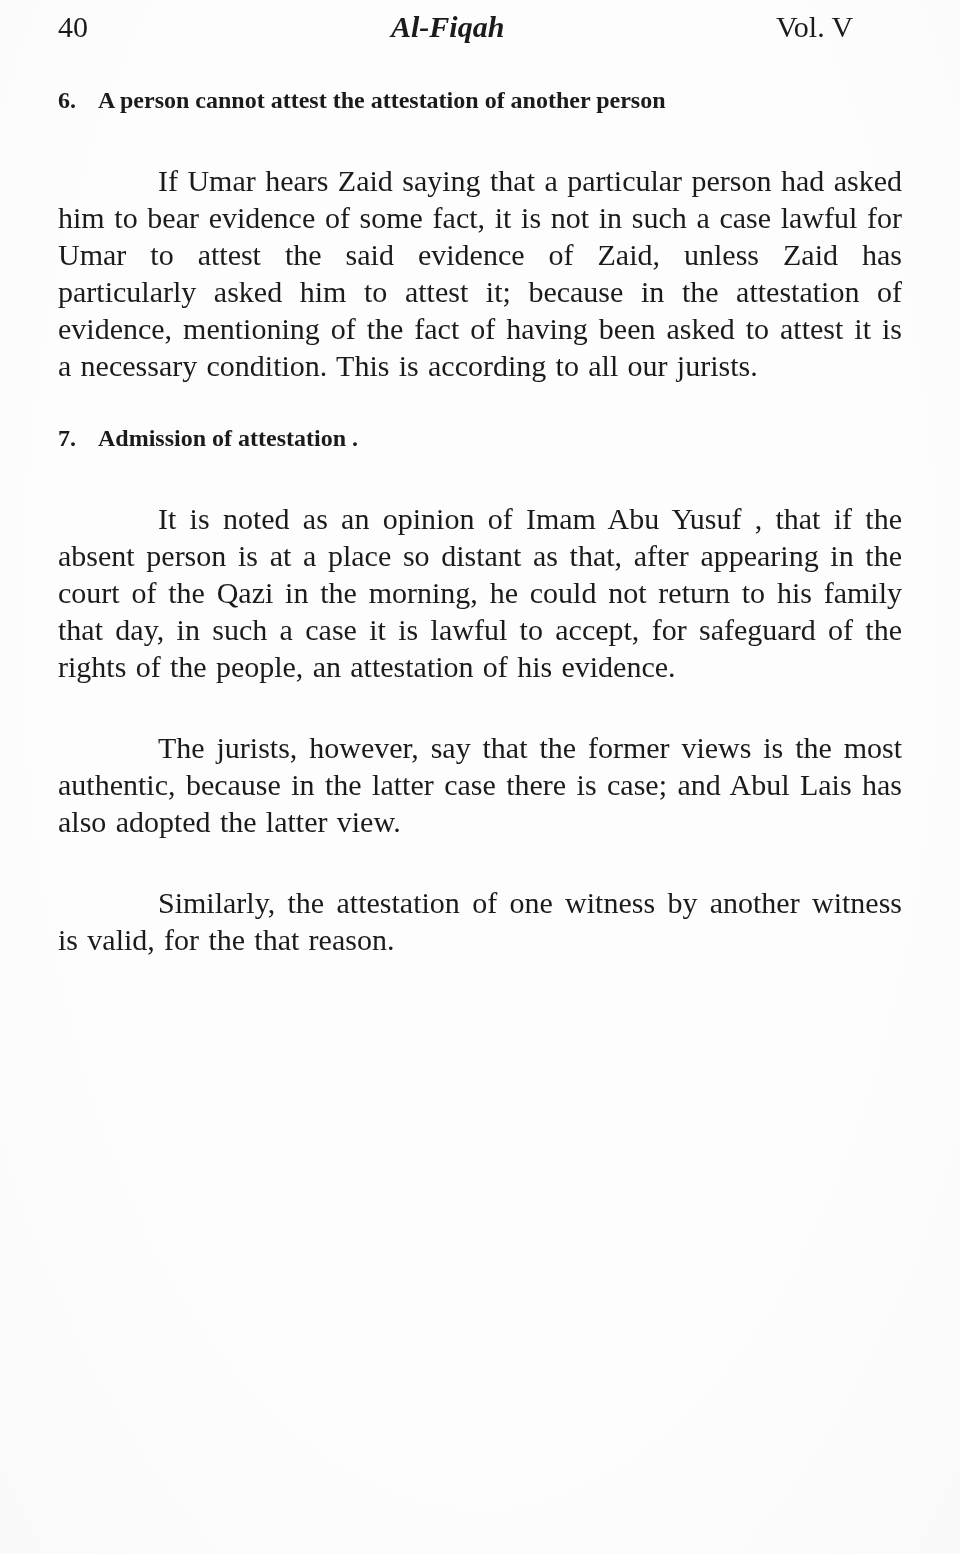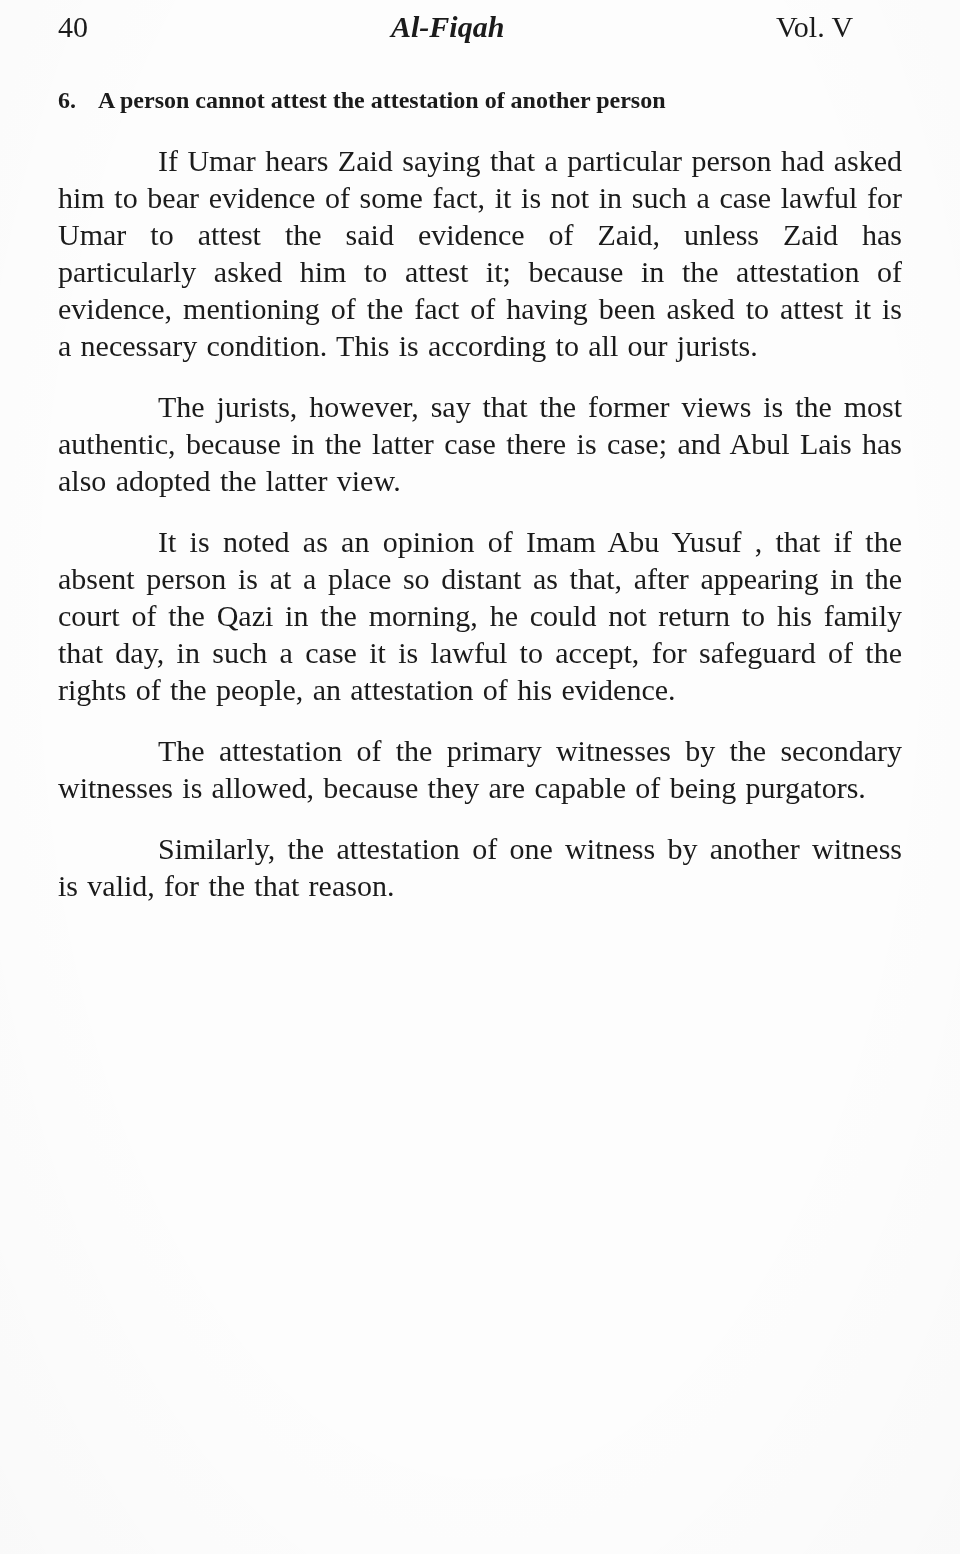--- a/index.html
+++ b/index.html
@@ -50,21 +50,21 @@
     margin: 36px 0 0 0;
     font-size: 24px;
     font-weight: bold;
     line-height: 36px;
   }
   .section-number {
     display: inline-block;
     margin-right: 22px;
   }
   .body-paragraph {
-    margin: 24px 0 0 0;
+    margin: 44px 0 0 0;
     font-size: 30px;
     line-height: 37px;
     text-align: justify;
     text-align-last: left;
     text-indent: 100px;
     word-spacing: 0.06em;
   }
 </style>
 </head>
 <body>
@@ -75,19 +75,21 @@
     <span class="page-number">40</span>
     <span class="book-title">Al-Fiqah</span>
     <span class="volume-label">Vol. V</span>
   </div>
 
   <h2 class="section-heading">
     <span class="section-number">6.</span><span>A person cannot attest the attestation of another person</span>
   </h2>
   <p class="body-paragraph">If Umar hears Zaid saying that a particular person had asked him to bear evidence of some fact, it is not in such a case lawful for Umar to attest the said evidence of Zaid, unless Zaid has particularly asked him to attest it; because in the attestation of evidence, mentioning of the fact of having been asked to attest it is a necessary condition. This is according to all our jurists.</p>
 
+  <h2 class="section-heading">
+    <span class="section-number">7.</span><span>Admission of attestation .</span>
+  </h2>
+  <p class="body-paragraph">It is noted as an opinion of Imam Abu Yusuf , that if the absent person is at a place so distant as that, after appearing in the court of the Qazi in the morning, he could not return to his family that day, in such a case it is lawful to accept, for safeguard of the rights of the people, an attestation of his evidence.</p>
   <p class="body-paragraph">The jurists, however, say that the former views is the most authentic, because in the latter case there is case; and Abul Lais has also adopted the latter view.</p>
-  <p class="body-paragraph">It is noted as an opinion of Imam Abu Yusuf , that if the absent person is at a place so distant as that, after appearing in the court of the Qazi in the morning, he could not return to his family that day, in such a case it is lawful to accept, for safeguard of the rights of the people, an attestation of his evidence.</p>
 
-  <p class="body-paragraph">The attestation of the primary witnesses by the secondary witnesses is allowed, because they are capable of being purgators.</p>
   <p class="body-paragraph">Similarly, the attestation of one witness by another witness is valid, for the that reason.</p>
 
 </div>
 
 </body></html>

